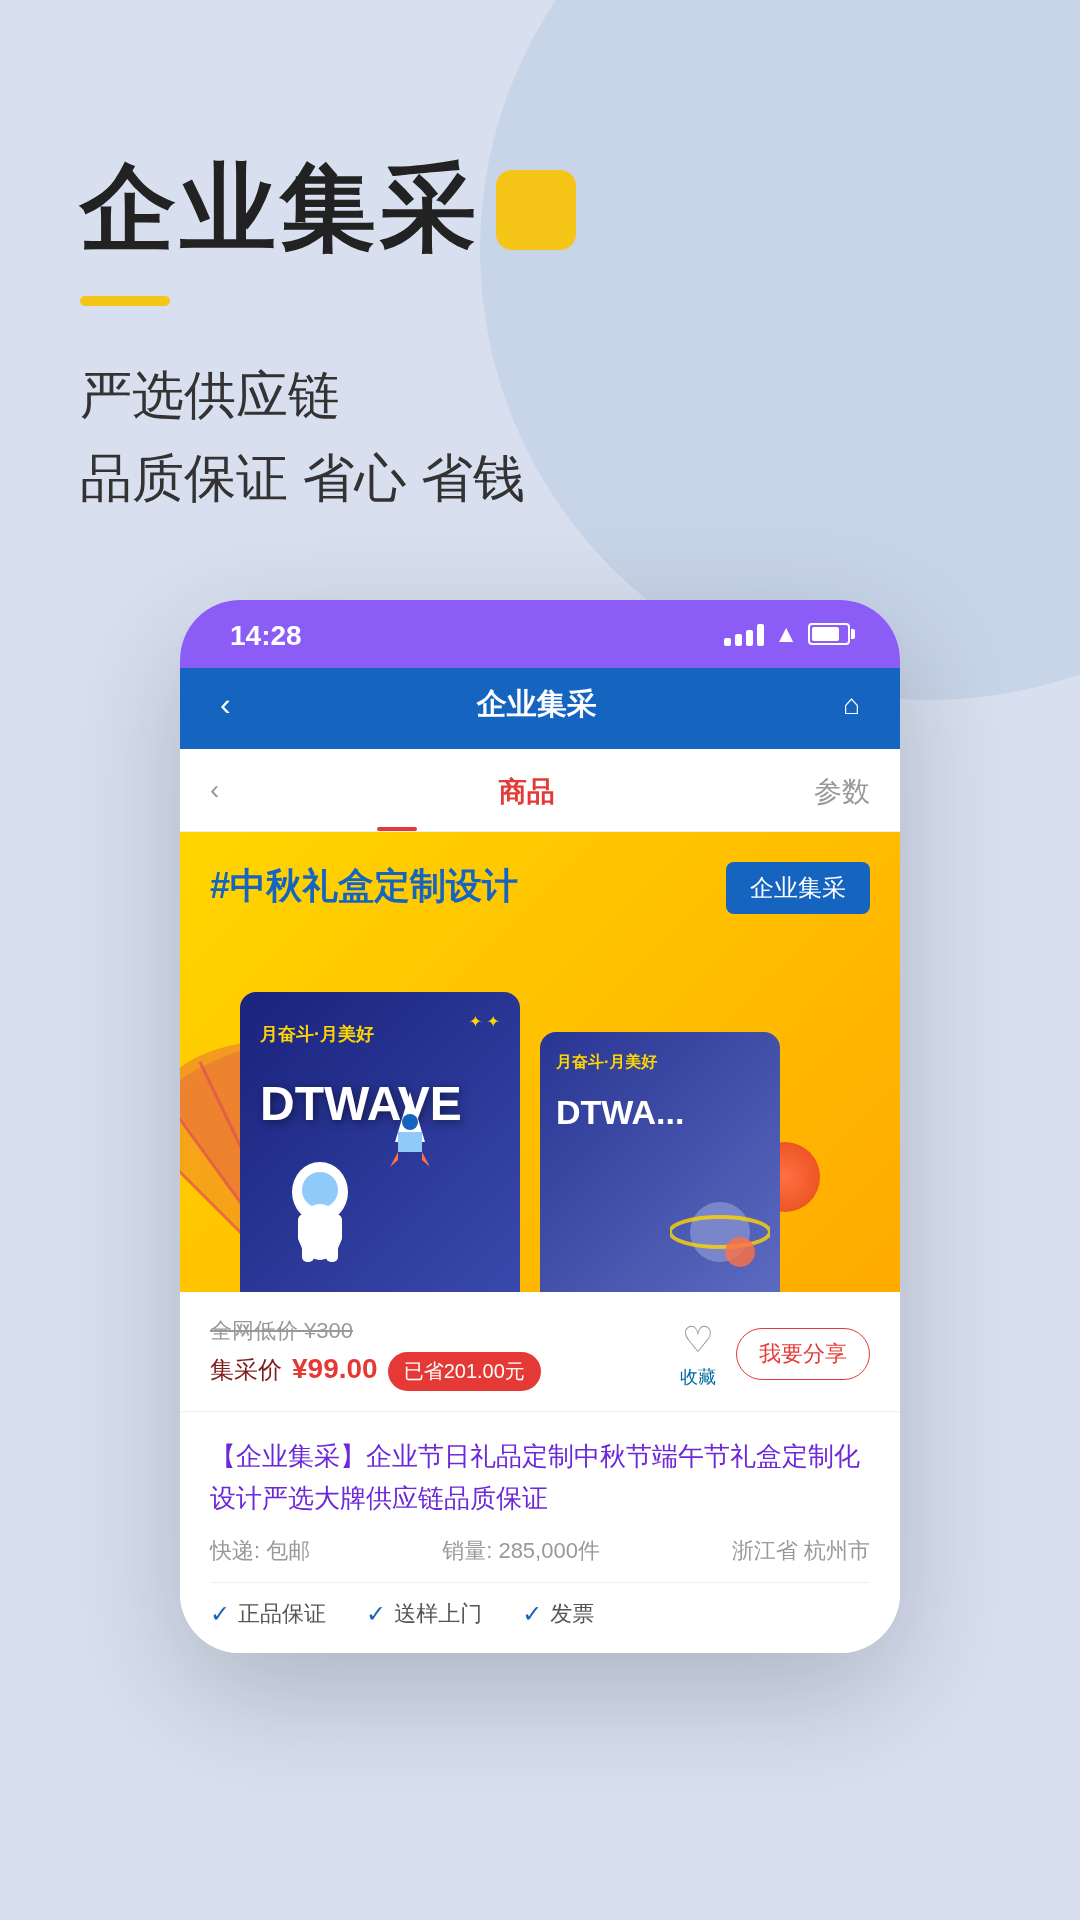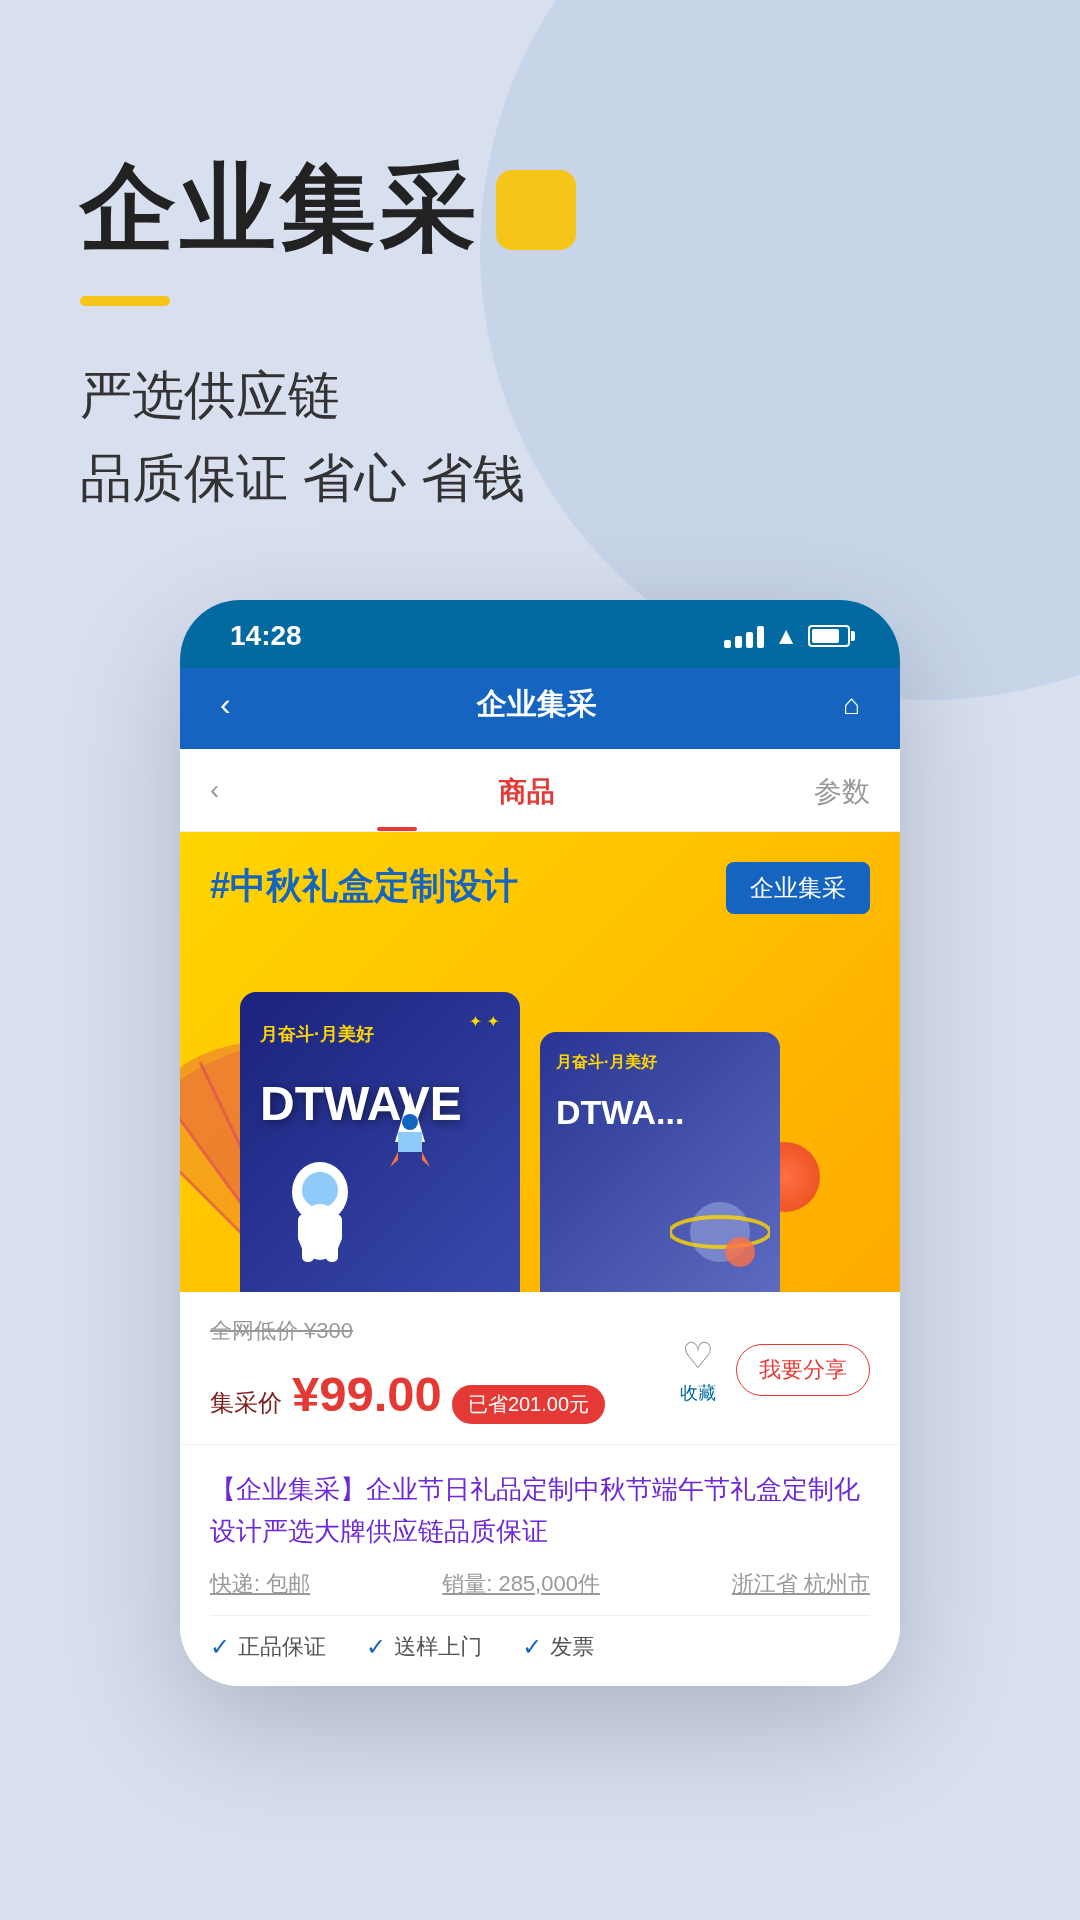--- a/index.html
+++ b/index.html
@@ -91,25 +91,25 @@
       width: 720px;
       background: #fff;
       border-radius: 60px;
       box-shadow: 0 40px 120px rgba(0,0,0,0.2);
       overflow: hidden;
       position: relative;
     }
 
     
     .status-bar {
-      background: #0369a1;
+      background: #8b5cf6;
       padding: 20px 50px 16px 50px;
       display: flex;
       justify-content: space-between;
-      align-items: center;
+      align-items: flex-start;
     }
 
     .status-time {
       color: #fff;
       font-size: 28px;
       font-weight: 600;
     }
 
     .status-icons {
       display: flex;
@@ -289,21 +289,21 @@
       text-decoration: line-through;
     }
 
     .group-price-label {
       color: #7f1d1d;
       font-size: 24px;
     }
 
     .group-price {
       color: #E53935;
-      font-size: 49px;
+      font-size: 28px;
       font-weight: 700;
     }
 
     .saved-badge {
       background: #E53935;
       color: #fff;
       font-size: 20px;
       padding: 6px 16px;
       border-radius: 20px;
     }
@@ -358,21 +358,20 @@
     .product-meta {
       display: flex;
       justify-content: space-between;
       align-items: center;
       margin-bottom: 16px;
     }
 
     .meta-item {
       font-size: 22px;
       color: #999;
-      text-decoration: underline;
     }
 
     .guarantees {
       display: flex;
       gap: 40px;
       padding-top: 16px;
       border-top: 1px solid #f0f0f0;
     }
 
     .guarantee-item {
@@ -536,21 +535,21 @@
           <polygon points="30,0 45,50 15,50" fill="#fff"></polygon>
           <rect x="18" y="40" width="24" height="20" fill="#90CAF9"></rect>
           <polygon points="18,60 10,75 18,68" fill="#FF7043"></polygon>
           <polygon points="42,60 50,75 42,68" fill="#FF7043"></polygon>
           <circle cx="30" cy="30" r="8" fill="#1565C0"></circle>
         </svg>
       </div>
     </div>
 
     <div class="price-section">
-      <div style="display:flex;flex-direction:column;gap:20px;">
+      <div style="display:flex;flex-direction:column;gap:6px;">
         <div class="original-price">全网低价 ¥300</div>
         <div style="display:flex;align-items:baseline;gap:10px;">
           <span class="group-price-label">集采价</span>
           <span class="group-price">¥99.00</span>
           <span class="saved-badge">已省201.00元</span>
         </div>
       </div>
       <div class="price-actions">
         <div class="favorite-btn">
           <span class="heart-icon">♡</span>

